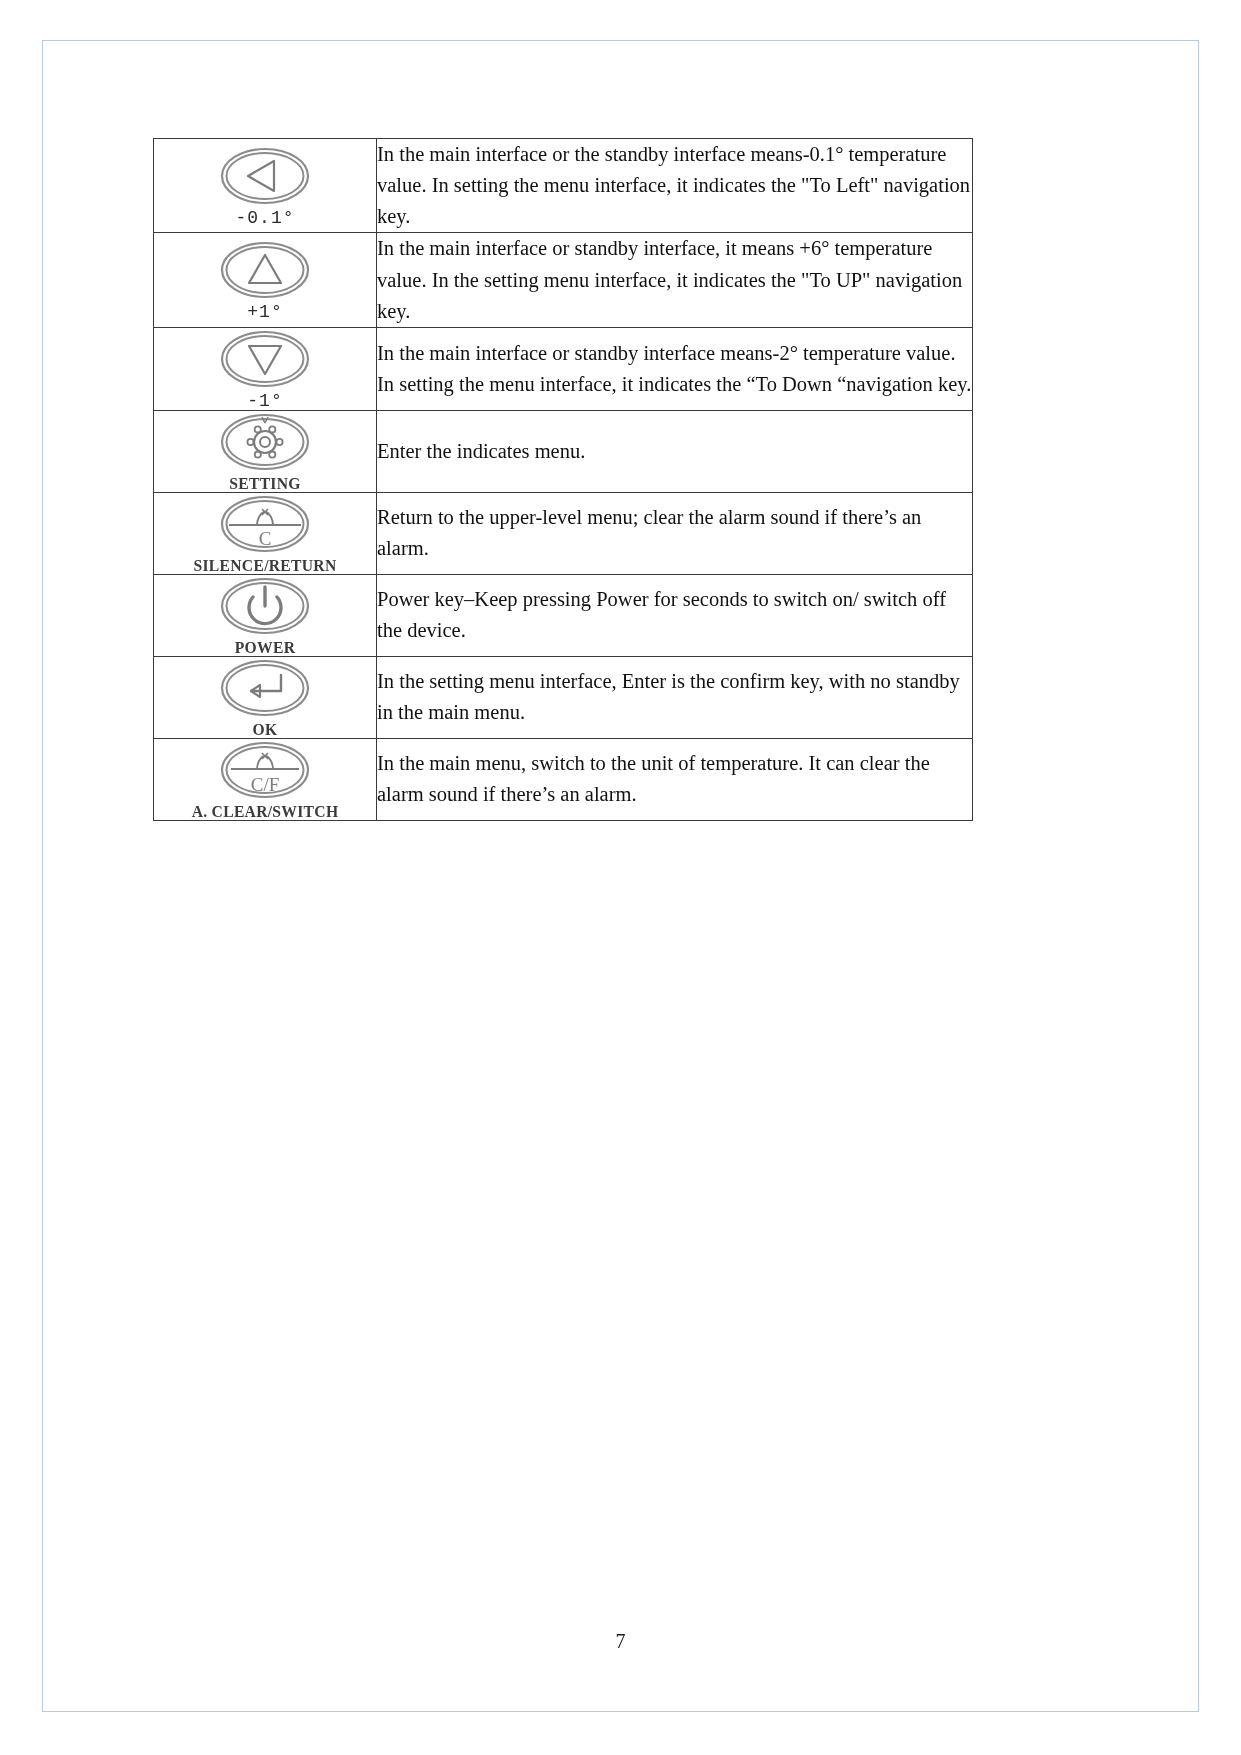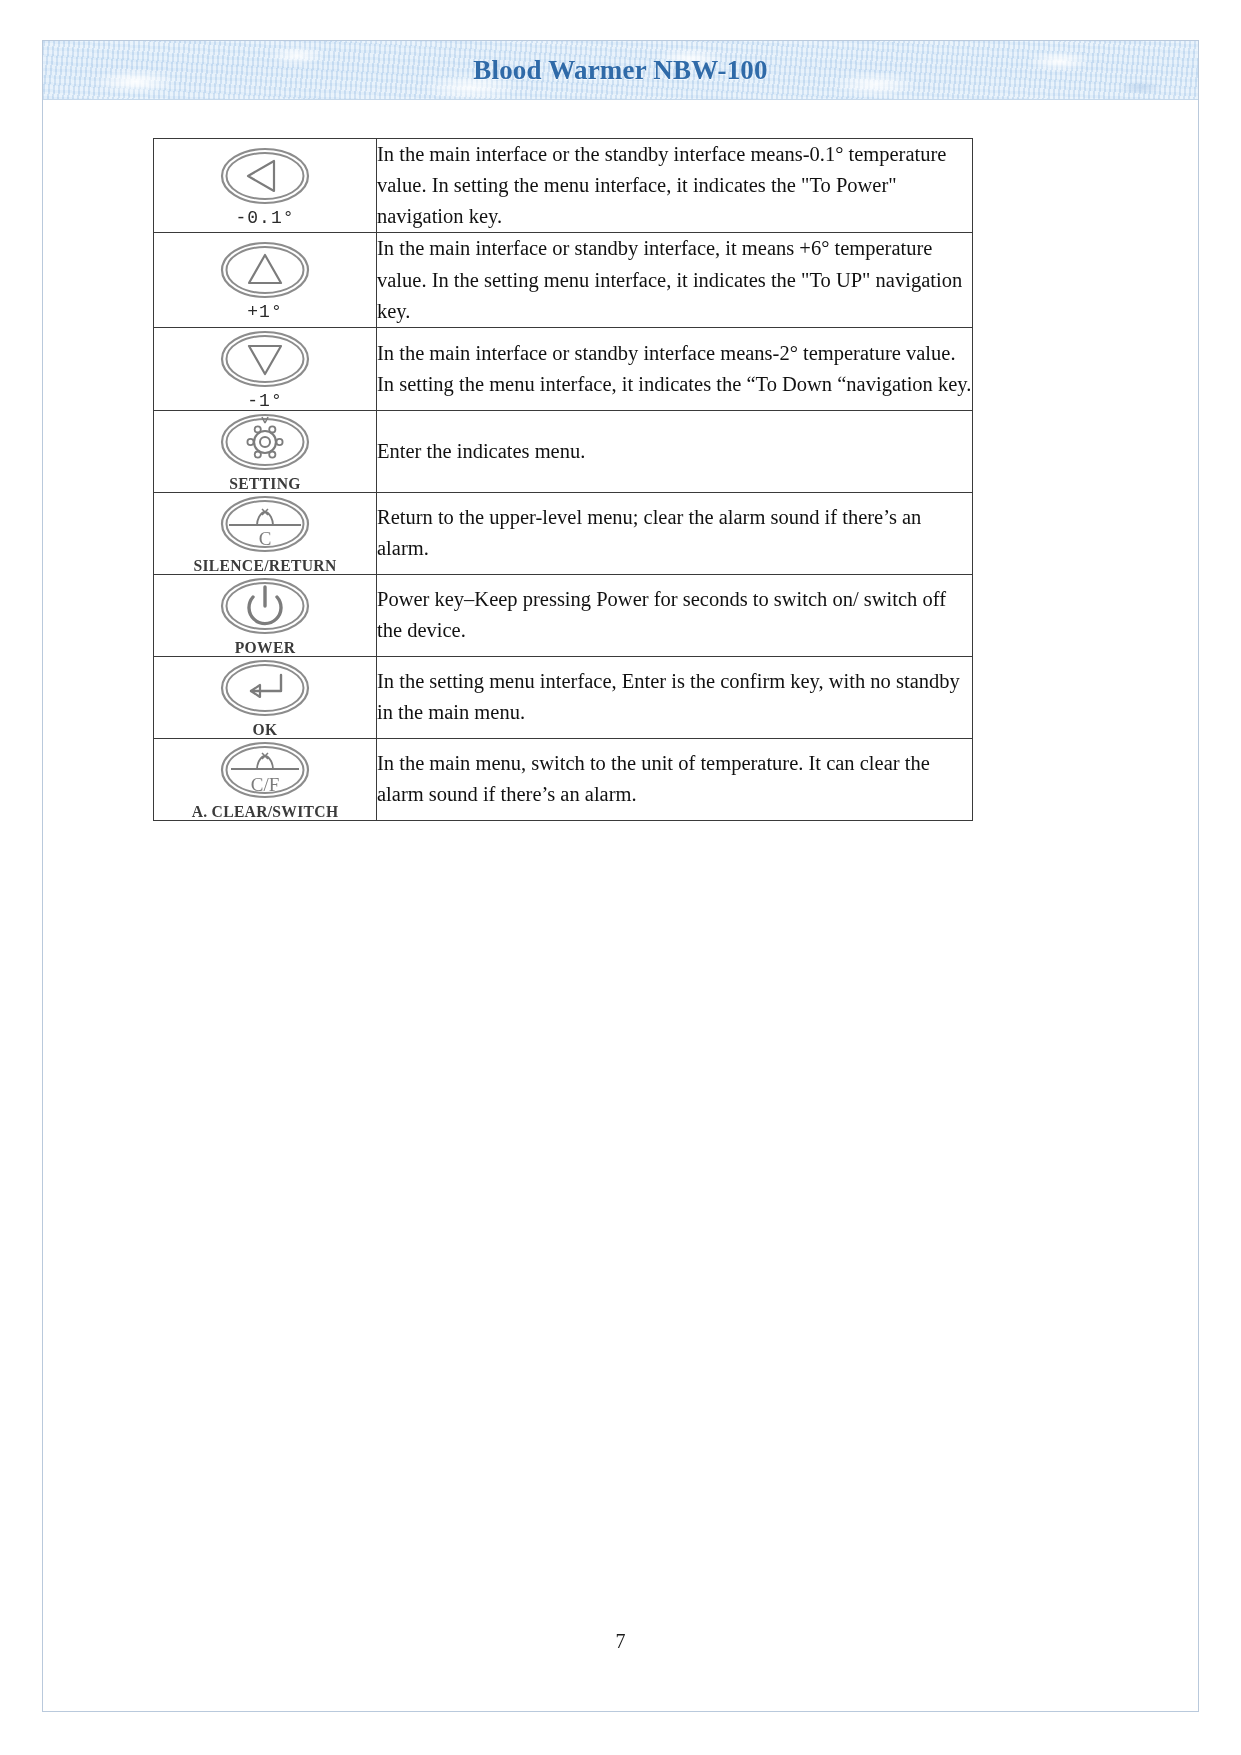--- a/index.html
+++ b/index.html
@@ -111,34 +111,31 @@
     font-size:20px;
     color:#1a1a1a;
     font-family:"Liberation Serif", serif;
   }
 </style>
 </head>
 <body>
 
 <div class="page">
 
-  <div class="header-band">
-    <div class="header-title">Blood Warmer NBW-100</div>
-  </div>
 
   <div class="table-wrap">
     <table class="keys">
       <tbody id="key-rows">
           <tr>
             <td class="icon-cell"><span><svg class="key-ico" width="112" height="62" viewBox="0 0 112 62" aria-hidden="true">
                   <ellipse cx="56" cy="31" rx="43" ry="27" fill="none" stroke="#8c8c8c" stroke-width="2.2"></ellipse>
                   <ellipse cx="56" cy="31" rx="38.5" ry="23" fill="none" stroke="#8c8c8c" stroke-width="2"></ellipse>
                   <path d="M65 16 L65 46 L39 31 Z" fill="none" stroke="#7c7c7c" stroke-width="2.2" stroke-linejoin="round"></path>
                 </svg></span><span class="key-label deg">-0.1°</span></td>
-            <td class="desc-cell">In the main interface or the standby interface means-0.1° temperature value. In setting the menu interface, it indicates the "To Power" navigation key.</td>
+            <td class="desc-cell">In the main interface or the standby interface means-0.1° temperature value. In setting the menu interface, it indicates the "To Left" navigation key.</td>
           </tr>
           <tr>
             <td class="icon-cell"><span><svg class="key-ico" width="112" height="62" viewBox="0 0 112 62" aria-hidden="true">
                   <ellipse cx="56" cy="31" rx="43" ry="27" fill="none" stroke="#8c8c8c" stroke-width="2.2"></ellipse>
                   <ellipse cx="56" cy="31" rx="38.5" ry="23" fill="none" stroke="#8c8c8c" stroke-width="2"></ellipse>
                   <path d="M56 16 L72 44 L40 44 Z" fill="none" stroke="#7c7c7c" stroke-width="2.2" stroke-linejoin="round"></path>
                 </svg></span><span class="key-label deg">+1°</span></td>
             <td class="desc-cell">In the main interface or standby interface, it means +6° temperature value. In the setting menu interface, it indicates the "To UP" navigation key.</td>
           </tr>
           <tr>

